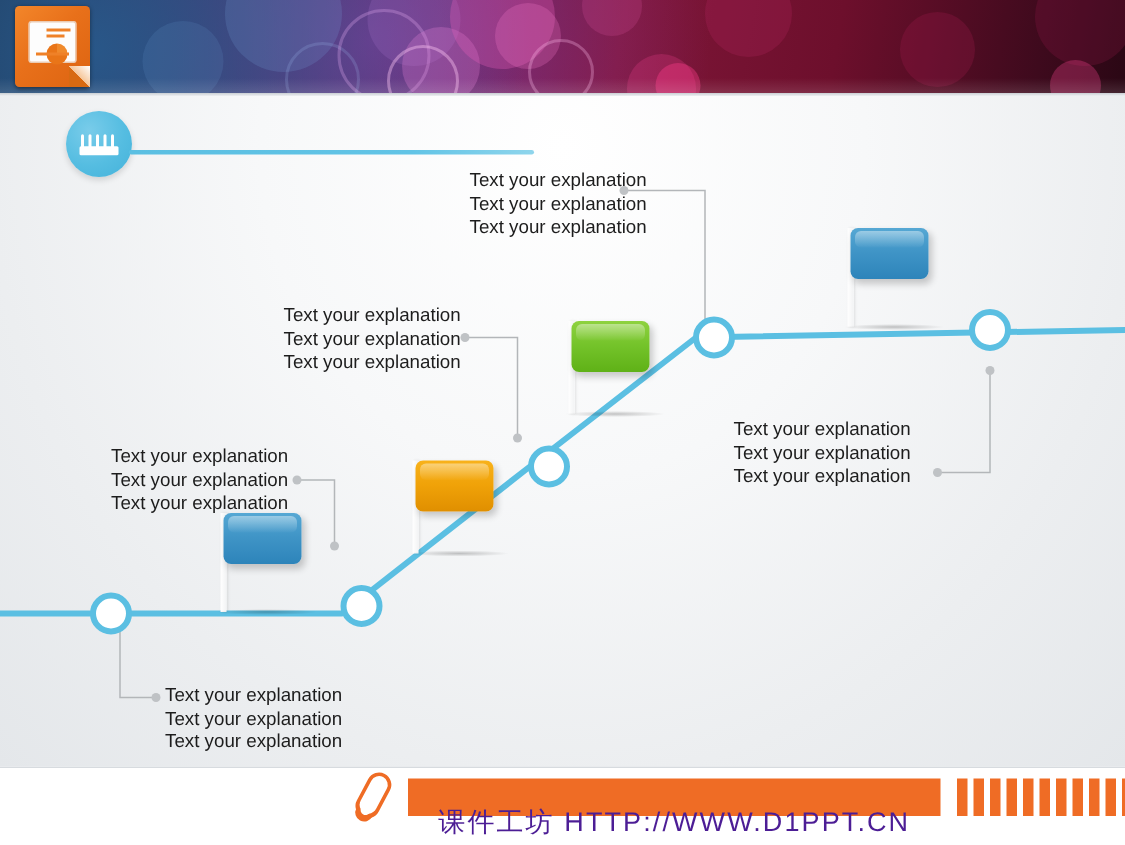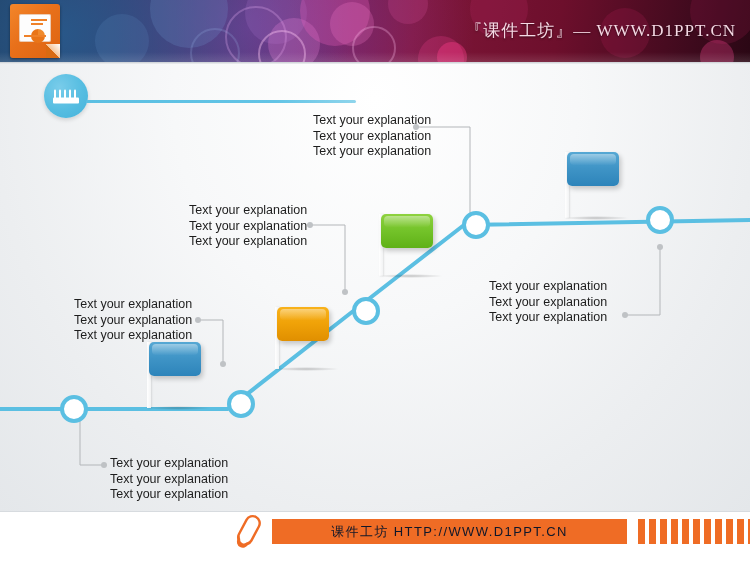--- a/index.html
+++ b/index.html
@@ -137,23 +137,23 @@
   }
   .footer-rule{
     position:absolute;left:0;top:0;width:750px;height:1px;background:#d7dbdf;
   }
   .pen{position:absolute;left:231px;top:513px;width:34px;height:38px;}
   .pen svg{display:block;}
   .foot-bar{
     position:absolute;left:272px;top:519px;width:355px;height:25px;background:#ef6c25;
   }
   .foot-text{
-    position:absolute;left:0;top:0;width:355px;height:25px;
+    position:absolute;left:0;top:16px;width:355px;height:25px;
     display:flex;align-items:center;justify-content:center;
-    color:#0f172a;font-size:13px;letter-spacing:1.4px;white-space:nowrap;
+    color:#4c1d95;font-size:18px;letter-spacing:1.4px;white-space:nowrap;
   }
   .tick{position:absolute;top:519px;width:7px;height:25px;background:#ef6c25;}
 </style>
 </head>
 <body>
 
 <div class="slide">
 
   <div class="header">
     <div class="bokeh bk-solid" style="left:150px;top:-30px;width:78px;height:78px;background:rgba(120,170,225,0.18);"></div>
@@ -168,21 +168,20 @@
     <div class="bokeh bk-ring" style="left:352px;top:26px;width:40px;height:40px;border-color:rgba(255,190,235,0.30);"></div>
     <div class="bokeh bk-solid" style="left:388px;top:-16px;width:40px;height:40px;background:rgba(220,80,160,0.22);"></div>
     <div class="bokeh bk-solid" style="left:418px;top:36px;width:46px;height:46px;background:rgba(235,60,140,0.26);"></div>
     <div class="bokeh bk-solid" style="left:470px;top:-20px;width:58px;height:58px;background:rgba(190,40,105,0.22);"></div>
     <div class="bokeh bk-solid" style="left:600px;top:8px;width:50px;height:50px;background:rgba(170,30,85,0.24);"></div>
     <div class="bokeh bk-solid" style="left:690px;top:-22px;width:66px;height:66px;background:rgba(150,25,75,0.24);"></div>
     <div class="bokeh bk-solid" style="left:437px;top:42px;width:30px;height:30px;background:rgba(255,60,140,0.38);"></div>
     <div class="bokeh bk-solid" style="left:700px;top:40px;width:34px;height:34px;background:rgba(255,70,150,0.30);"></div>
     <div class="header-shine"></div>
 
-    <div class="header-title">『课件工坊』— WWW.D1PPT.CN</div>
 
     <div class="logo">
       <div class="logo-sheet"></div>
       <div class="logo-fold"></div>
       <div class="logo-inner">
         <div class="logo-pie"></div>
         <div class="logo-bar" style="left:12px;top:5px;width:16px;"></div>
         <div class="logo-bar" style="left:12px;top:9px;width:12px;"></div>
         <div class="logo-bar" style="left:5px;top:21px;width:22px;"></div>
       </div>

